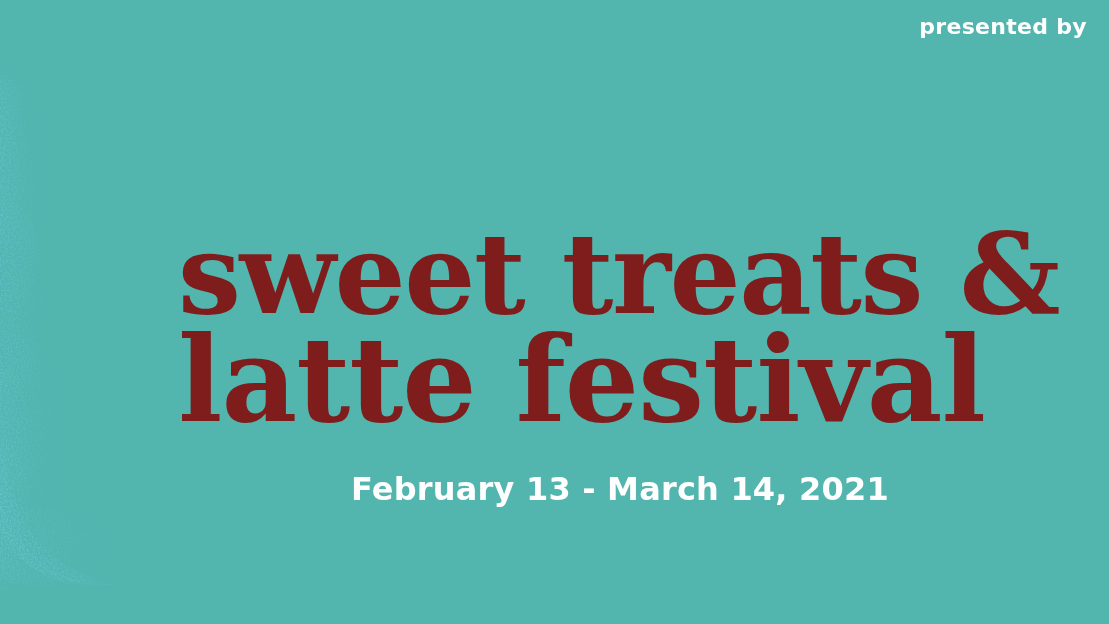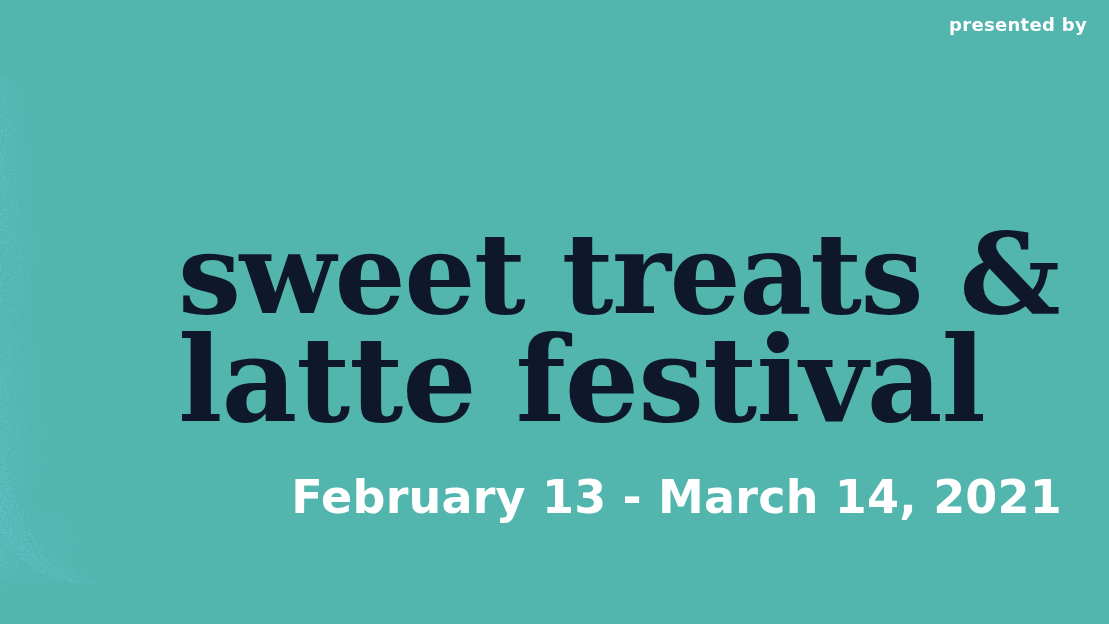--- a/index.html
+++ b/index.html
@@ -35,21 +35,21 @@
     right: 22px;
     top: 14px;
     display: flex;
     align-items: center;
     gap: 18px;
   }
 
   .presented-by {
     color: #ffffff;
     font-family: "DejaVu Sans", sans-serif;
-    font-size: 18px;
+    font-size: 22px;
     font-weight: 700;
     letter-spacing: 0.3px;
     white-space: nowrap;
     padding-bottom: 4px;
     text-align: center;
   }
 
   .logo-shield {
     width: 141px;
     height: 174px;
@@ -57,44 +57,44 @@
     flex: none;
   }
   .logo-shield svg { display: block; width: 100%; height: 100%; }
 
   
   .headline {
     position: absolute;
     left: 178px;
     top: 222px;
     width: 900px;
-    color: #0f172a;
+    color: #7f1d1d;
     font-family: "DejaVu Serif", "Liberation Serif", serif;
     font-weight: 700;
     font-size: 112px;
     line-height: 0.93;
     letter-spacing: -1.5px;
     white-space: nowrap;
   }
   .headline .line { display: block; }
   .headline .line2 {
     font-size: 117px;
     letter-spacing: -1px;
   }
 
   
   .date-line {
     position: absolute;
     left: 178px;
     top: 470px;
     width: 884px;
-    text-align: right;
+    text-align: center;
     color: #ffffff;
     font-family: "DejaVu Sans", sans-serif;
-    font-size: 46px;
+    font-size: 32px;
     font-weight: 700;
     letter-spacing: 0.2px;
     white-space: nowrap;
   }
 </style>
 </head>
 <body>
 
 <div id="poster">
 

